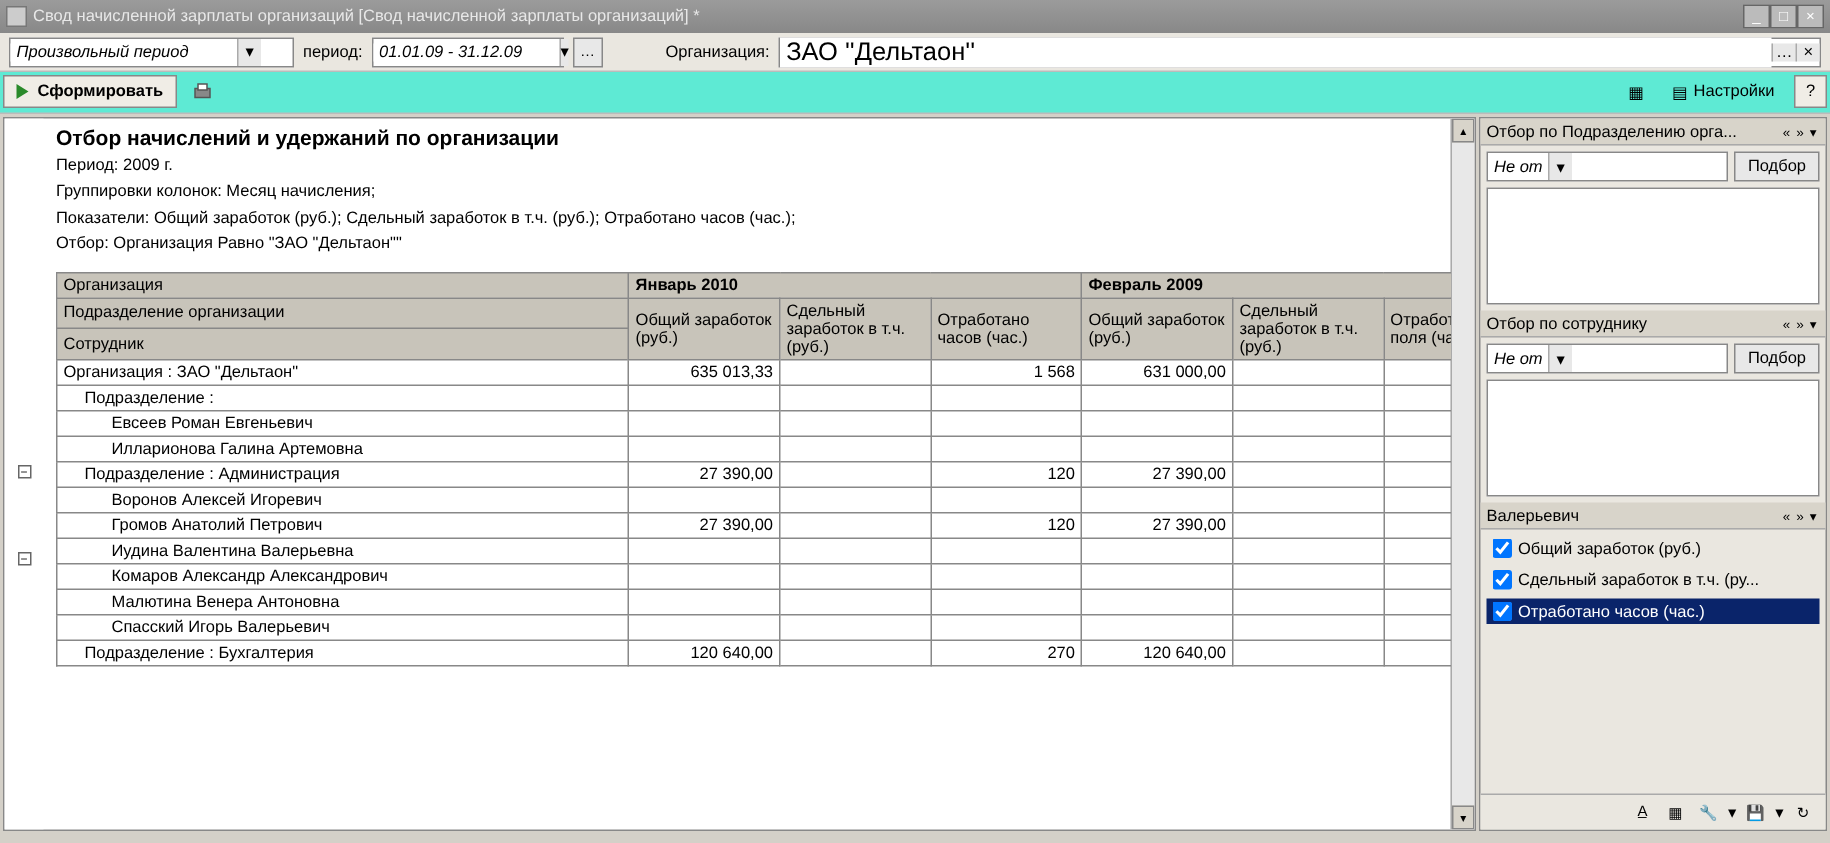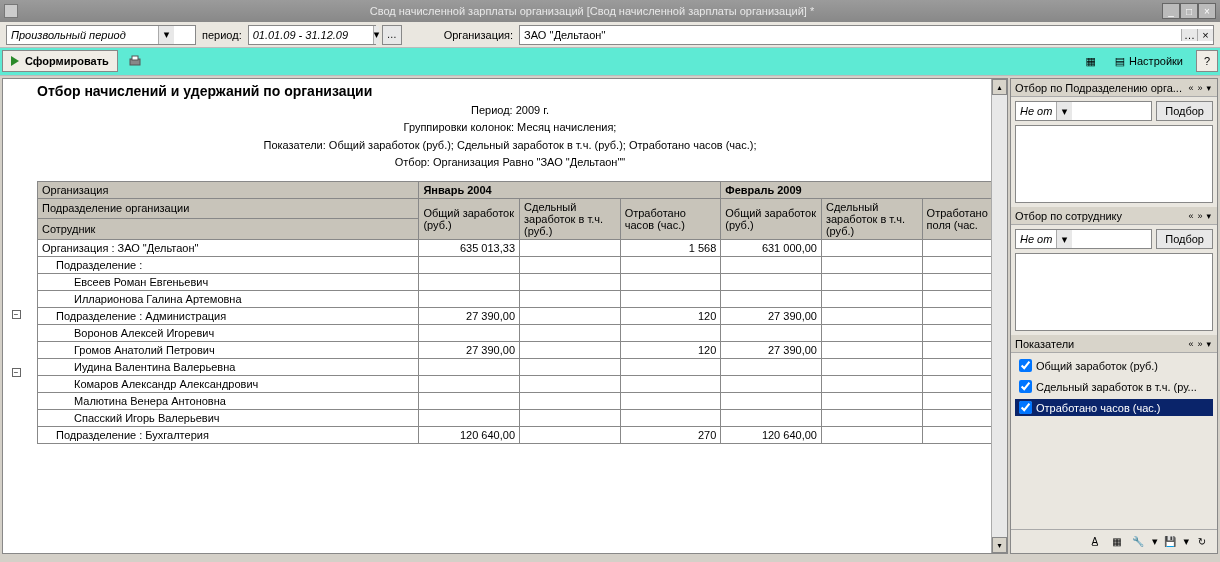--- a/index.html
+++ b/index.html
@@ -1,52 +1,52 @@
 <!DOCTYPE html>
 <html><head>
 <meta charset="utf-8">
 <style>
 * { box-sizing: border-box; margin: 0; padding: 0; }
 body { font-family: Tahoma, Arial, sans-serif; font-size: 11px; background: #d4d0c8; width: 1220px; height: 562px; overflow: hidden; }
 .titlebar { background: linear-gradient(#9b9b9b,#888); color: #fff; height: 22px; display: flex; align-items: center; padding: 0 4px; font-size: 11px; }
 .titlebar .icon { width: 14px; height: 14px; background: #ccc; margin-right: 4px; border: 1px solid #777; }
-.titlebar .title { flex: 1; color: #e8e8e8; text-align: center; }
+.titlebar .title { flex: 1; color: #e8e8e8; }
 .winbtns { display: flex; gap: 0; }
 .winbtn { width: 18px; height: 16px; border: 1px solid #666; background: #bbb; display: flex; align-items: center; justify-content: center; font-size: 10px; cursor: pointer; }
 .toolbar1 { height: 26px; background: #eae7e0; border-bottom: 1px solid #bbb; display: flex; align-items: center; padding: 2px 6px; gap: 6px; }
 .combo { height: 20px; border: 1px solid #888; background: #fff; display: flex; align-items: center; font-size: 11px; }
 .combo input { border: none; outline: none; padding: 0 4px; font-size: 11px; font-family: inherit; font-style: italic; }
 .combo .dd { width: 16px; height: 100%; border-left: 1px solid #aaa; display: flex; align-items: center; justify-content: center; background: #e8e8e8; cursor: pointer; }
 .lbl { font-size: 11px; color: #000; }
 .btn-small { width: 20px; height: 20px; border: 1px solid #888; background: #e8e8e8; display: flex; align-items: center; justify-content: center; cursor: pointer; font-size: 10px; }
 .orgfield { flex: 1; height: 20px; border: 1px solid #888; background: #fff; display: flex; align-items: center; }
-.orgfield input { flex: 1; border: none; outline: none; padding: 0 4px; font-size: 11px; font-family: inherit; }
+.orgfield input { flex: 1; border: none; outline: none; padding: 0 4px; font-size: 17px; font-family: inherit; }
 .toolbar2 { height: 28px; background: #5eead4; border-bottom: 1px solid #bbb; display: flex; align-items: flex-start; padding: 2px 2px; gap: 6px; }
 .btn-form { height: 22px; border: 1px solid #888; background: #f0ede6; display: flex; align-items: center; padding: 0 8px; gap: 6px; cursor: pointer; }
 .play { width: 0; height: 0; border-top: 5px solid transparent; border-bottom: 5px solid transparent; border-left: 8px solid #2a8a2a; }
 .toolbar2 .spacer { flex: 1; }
 .btn-icon { width: 22px; height: 22px; border: 1px solid transparent; display: flex; align-items: center; justify-content: center; cursor: pointer; }
 .btn-settings { height: 22px; border: 1px solid transparent; display: flex; align-items: center; padding: 0 6px; gap: 4px; cursor: pointer; }
 .main { display: flex; height: 480px; }
 .report-area { flex: 1; background: #fff; border: 1px solid #888; margin: 2px; display: flex; overflow: hidden; }
 .tree-col { width: 26px; background: #fff; border-right: 0; padding-top: 228px; display: flex; flex-direction: column; align-items: center; }
 .tree-node { width: 9px; height: 9px; border: 1px solid #666; display: flex; align-items: center; justify-content: center; font-size: 8px; line-height: 1; cursor: pointer; margin-top: 3px; }
 .tree-node.sp1 { margin-top: 3px; }
 .tree-node.sp2 { margin-top: 49px; }
 .report-content { flex: 1; padding: 4px 8px; overflow: auto; }
 .rpt-title { font-size: 14px; font-weight: bold; margin-bottom: 4px; }
-.rpt-meta { font-size: 11px; line-height: 1.4; margin-bottom: 2px; text-align: center; }
+.rpt-meta { font-size: 11px; line-height: 1.4; margin-bottom: 2px; }
 .rpt-table { border-collapse: collapse; width: 960px; margin-top: 10px; font-size: 11px; }
 .rpt-table th, .rpt-table td { border: 1px solid #888; padding: 2px 4px; text-align: left; }
 .rpt-table th { background: #c8c4ba; font-weight: normal; }
 .rpt-table th.bold { font-weight: bold; }
 .rpt-table td.num { text-align: right; }
 .rpt-table td.indent1 { padding-left: 18px; }
 .rpt-table td.indent2 { padding-left: 36px; }
-.side { width: 208px; background: #eae7e0; border: 1px solid #888; margin: 2px 2px 2px 0; display: flex; flex-direction: column; }
+.side { width: 232px; background: #eae7e0; border: 1px solid #888; margin: 2px 2px 2px 0; display: flex; flex-direction: column; }
 .panel-h { height: 18px; background: #d8d4ca; border-bottom: 1px solid #aaa; display: flex; align-items: center; padding: 0 4px; font-size: 11px; }
 .panel-h .pt { flex: 1; white-space: nowrap; overflow: hidden; text-overflow: ellipsis; }
 .panel-h .ctl { cursor: pointer; padding: 0 2px; font-size: 9px; }
 .panel-body { padding: 4px; display: flex; flex-direction: column; gap: 4px; }
 .panel-row { display: flex; gap: 4px; align-items: center; }
 .panel-row .combo { flex: 1; }
 .btn-sel { height: 20px; border: 1px solid #888; background: #e8e8e8; padding: 0 8px; cursor: pointer; font-size: 11px; display: flex; align-items: center; }
 .listbox { height: 78px; border: 1px solid #888; background: #fff; }
 .chk-row { display: flex; align-items: center; gap: 4px; padding: 2px 4px; font-size: 11px; cursor: pointer; }
 .chk-row.sel { background: #0a246a; color: #fff; }
@@ -121,21 +121,21 @@
       <div class="rpt-title">Отбор начислений и удержаний по организации</div>
       <div class="rpt-meta">Период: 2009 г.</div>
       <div class="rpt-meta">Группировки колонок: Месяц начисления;</div>
       <div class="rpt-meta">Показатели: Общий заработок (руб.); Сдельный заработок в т.ч. (руб.); Отработано часов (час.);</div>
       <div class="rpt-meta">Отбор: Организация Равно "ЗАО "Дельтаон""</div>
 
       <table class="rpt-table">
         <tbody>
             <tr>
           <th rowspan="1" style="width:360px">Организация</th>
-          <th colspan="3" class="bold">Январь 2004</th>
+          <th colspan="3" class="bold">Январь 2010</th>
           <th colspan="3" class="bold">Февраль 2009</th>
         </tr>
         <tr>
           <th>Подразделение организации</th>
           <th rowspan="2" style="width:95px">Общий заработок (руб.)</th>
           <th rowspan="2" style="width:95px">Сдельный заработок в т.ч. (руб.)</th>
           <th rowspan="2" style="width:95px">Отработано часов (час.)</th>
           <th rowspan="2" style="width:95px">Общий заработок (руб.)</th>
           <th rowspan="2" style="width:95px">Сдельный заработок в т.ч. (руб.)</th>
           <th rowspan="2" style="width:50px">Отработано поля (час.</th>
@@ -296,21 +296,21 @@
           <div class="dd">▾</div>
         </div>
         <div class="btn-sel">
             <span>Подбор</span>
           </div>
       </div>
       <div class="listbox"></div>
     </div>
 
     <div class="panel-h">
-      <span class="pt">Показатели</span>
+      <span class="pt">Валерьевич</span>
       <span class="ctl">«</span>
       <span class="ctl">»</span>
       <span class="ctl">▾</span>
     </div>
     <div class="panel-body indicators">
       <div class="chk-row">
         <input type="checkbox" checked="" style="">
         <span>Общий заработок (руб.)</span>
       </div>
       <div class="chk-row">

